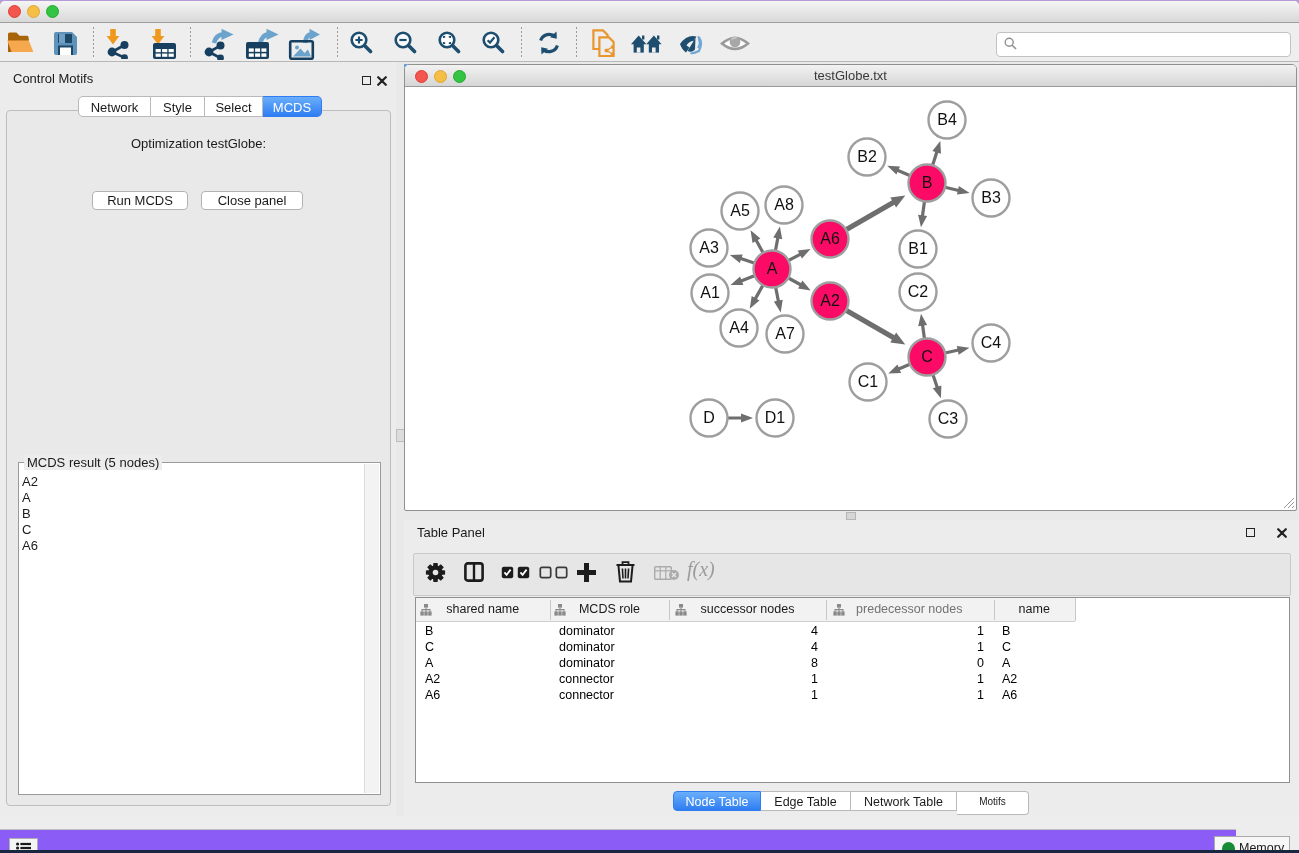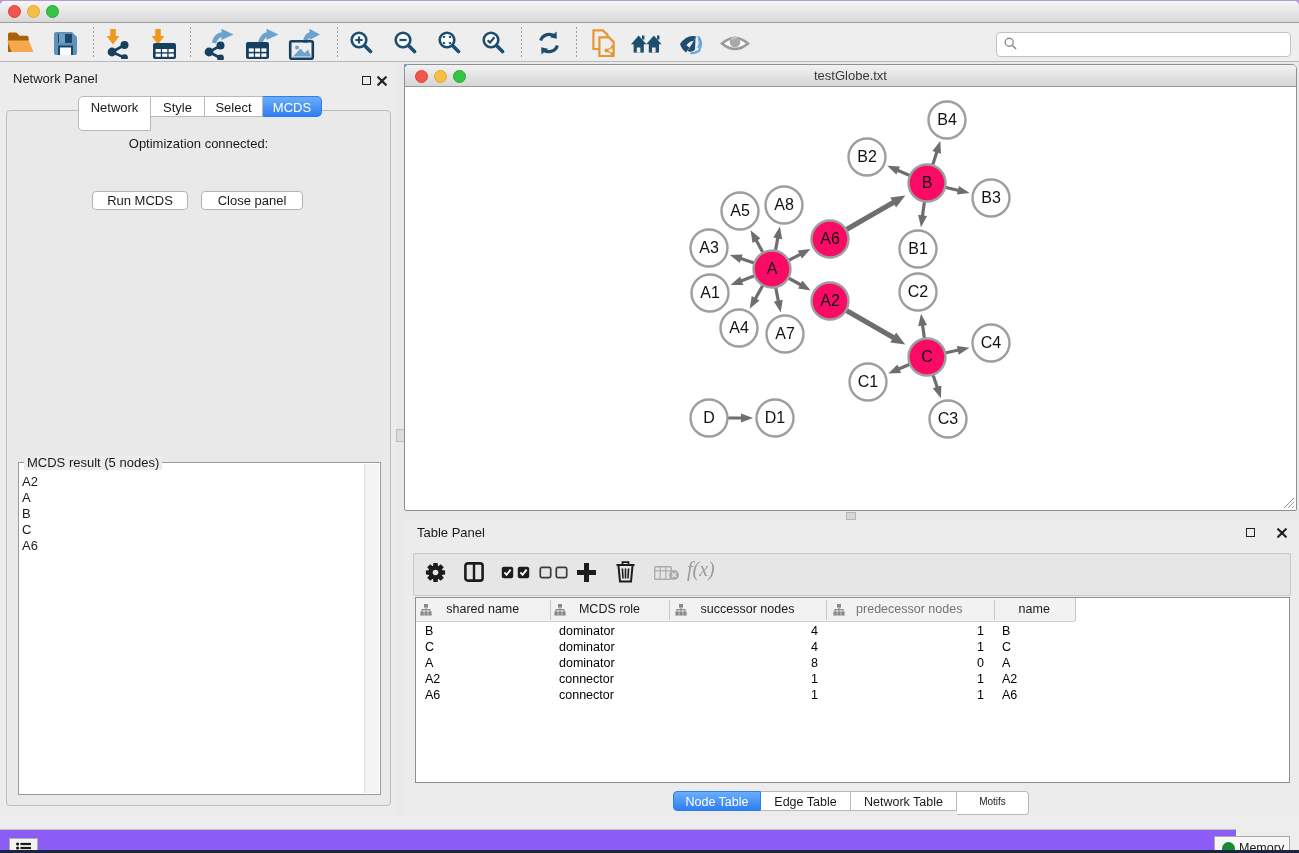--- a/index.html
+++ b/index.html
@@ -180,31 +180,31 @@
  <path d="M11.5 5.5 Q13.5 3.5 16.5 4" fill="none" stroke="#c9c9c9" stroke-width="1.6"></path>
 </svg>
 <div id="search">
  <svg class="abs" style="left:7px;top:4px" width="13" height="13" viewBox="0 0 13 13">
   <circle cx="5.2" cy="5.2" r="4" fill="none" stroke="#8f8f8f" stroke-width="1.4"></circle>
   <line x1="8.2" y1="8.2" x2="12" y2="12" stroke="#8f8f8f" stroke-width="1.6"></line>
  </svg>
 </div>
 </div>
 <div id="cpanel">
- <div class="abs t13" style="left:13px;top:9px">Network Panel</div>
+ <div class="abs t13" style="left:13px;top:9px">Control Motifs</div>
  <div class="abs" style="left:362px;top:14px;width:7px;height:7px;border:1.4px solid #222"></div>
  <svg class="abs" style="left:377px;top:14px" width="10" height="10" viewBox="0 0 10 10">
   <path d="M1.2 1.2 L8.8 8.8 M8.8 1.2 L1.2 8.8" stroke="#222" stroke-width="2.2" stroke-linecap="round"></path>
  </svg>
  <div class="abs" style="left:6px;top:48px;width:383px;height:694px;background:#e9e9e9;border:1px solid #bdbdbd;border-radius:4px"></div>
- <div class="tab" style="left:78px;top:34px;width:73px;height:35px;line-height:21px;border-radius:5px 0 0 5px">Network</div>
+ <div class="tab" style="left:78px;top:34px;width:73px;height:21px;line-height:21px;border-radius:5px 0 0 5px">Network</div>
  <div class="tab" style="left:151px;top:34px;width:54px;height:21px;line-height:21px;border-left:none">Style</div>
  <div class="tab" style="left:205px;top:34px;width:58px;height:21px;line-height:21px;border-left:none">Select</div>
  <div class="tab tabsel" style="left:263px;top:34px;width:59px;height:21px;line-height:21px;border-left:none;border-radius:0 5px 5px 0">MCDS</div>
- <div class="abs t13" style="left:6px;top:74px;width:385px;text-align:center">Optimization connected:</div>
+ <div class="abs t13" style="left:6px;top:74px;width:385px;text-align:center">Optimization testGlobe:</div>
  <div class="btn" style="left:92px;top:129px;width:96px;height:19px;line-height:18px">Run MCDS</div>
  <div class="btn" style="left:201px;top:129px;width:102px;height:19px;line-height:18px">Close panel</div>
  <div class="abs" style="left:18px;top:400px;width:361px;height:331px;background:#fff;border:1px solid #9a9a9a">
   <div style="position:absolute;right:1px;top:1px;width:14px;height:329px;background:#f3f3f3;border-left:1px solid #dcdcdc"></div>
   <div class="t13" style="position:absolute;left:3px;top:11px;line-height:16px">A2<br>A<br>B<br>C<br>A6</div>
  </div>
  <div class="abs t13" style="left:24px;top:393px;background:#ececec;padding:0 3px">MCDS result (5 nodes)</div>
 </div>
 <div id="rpane"></div>
 <div class="abs" style="left:396px;top:428px;width:7px;height:11px;background:#dcdcdc;border:1px solid #bdbdbd"></div>

